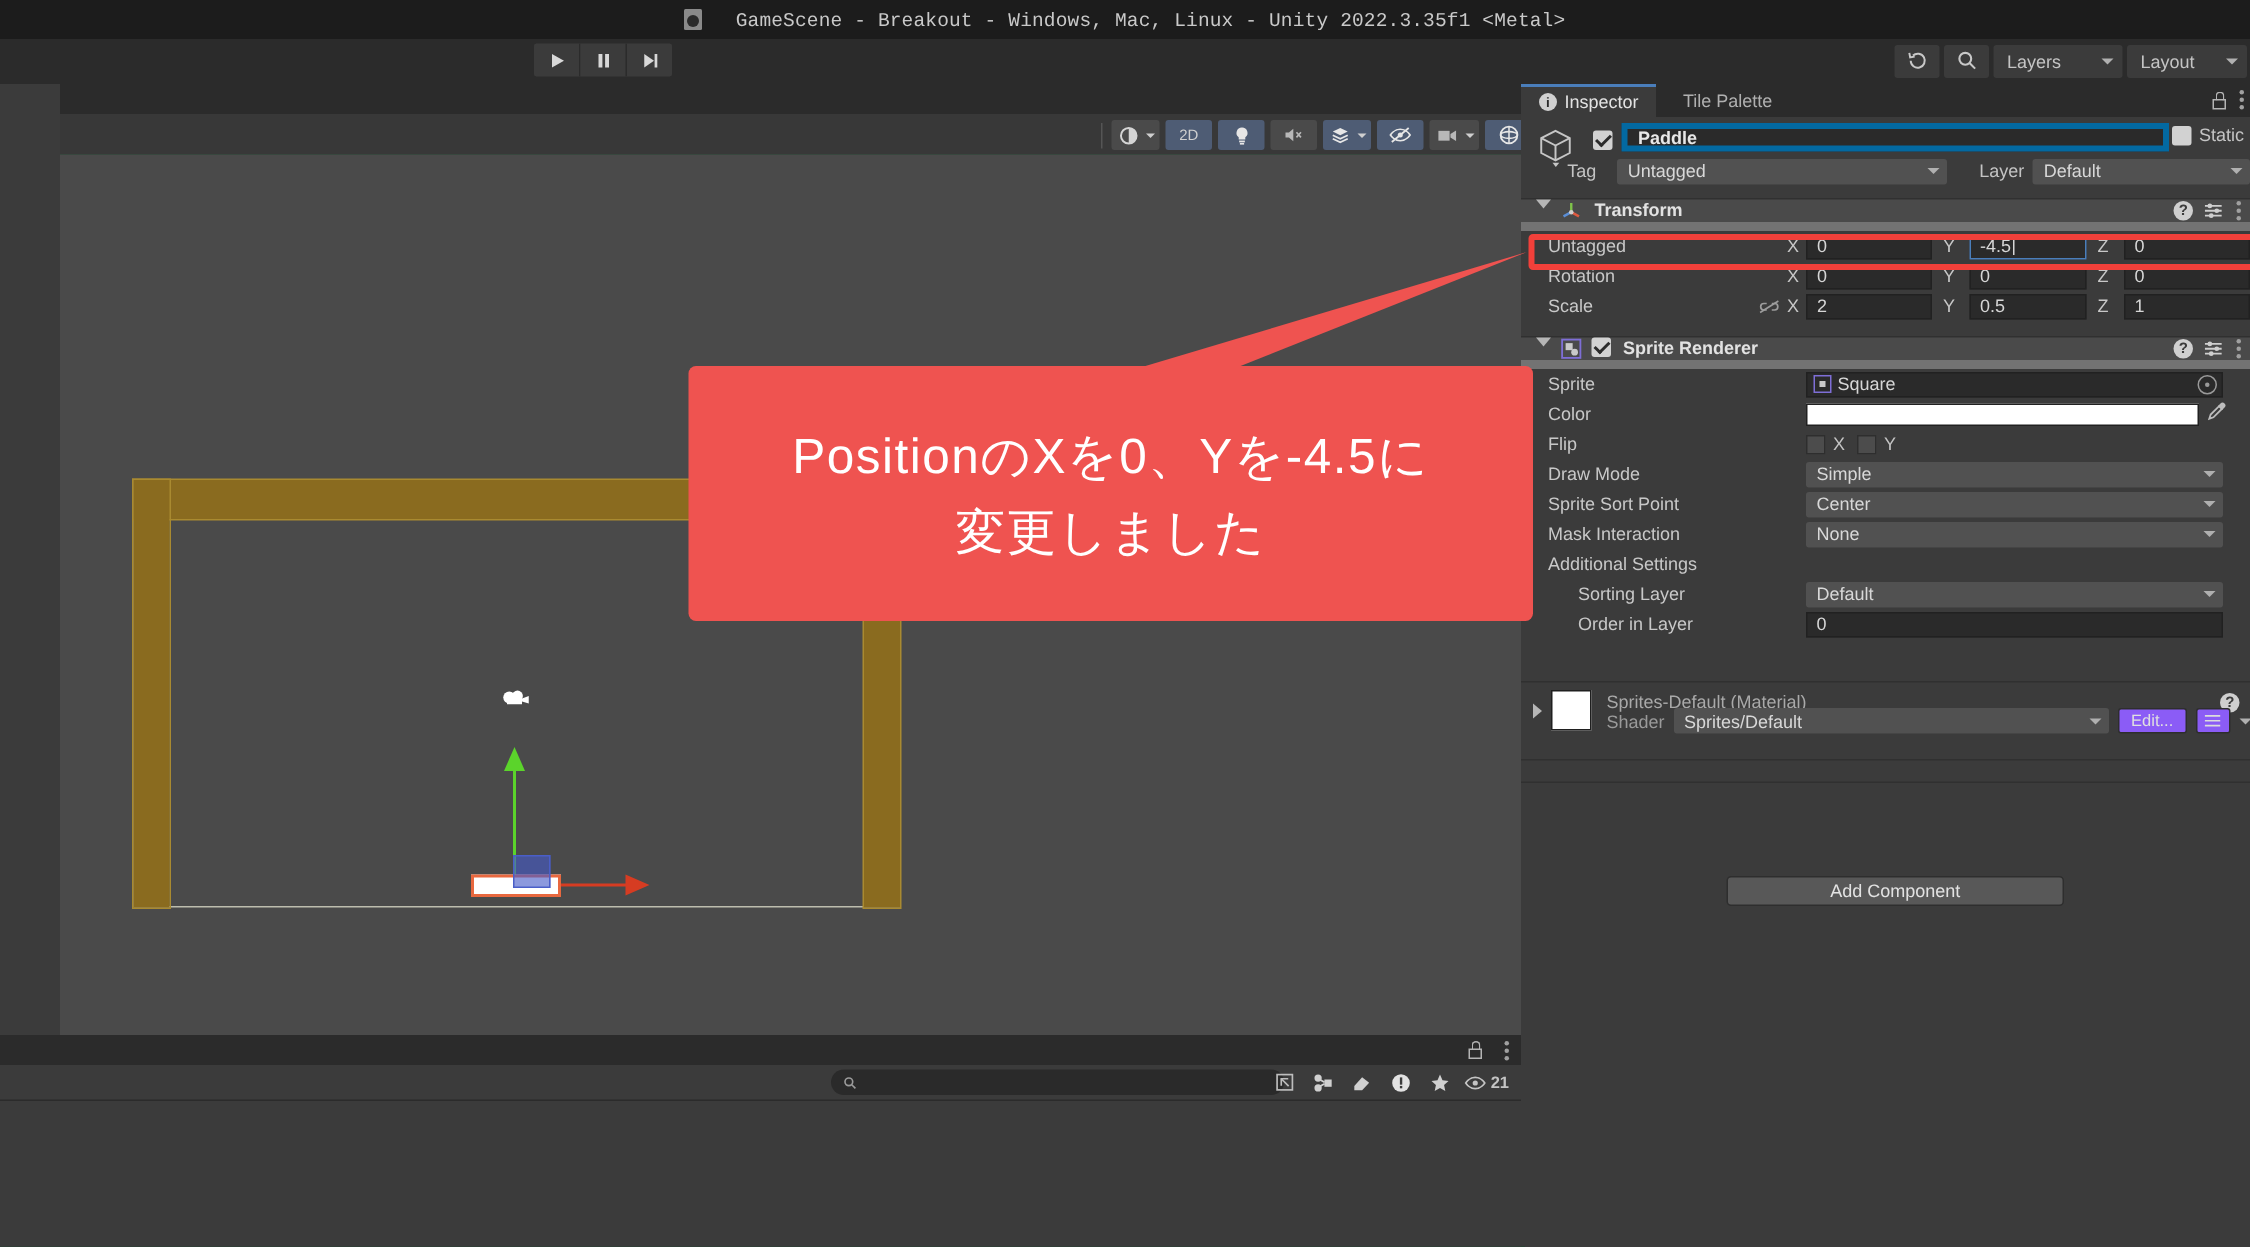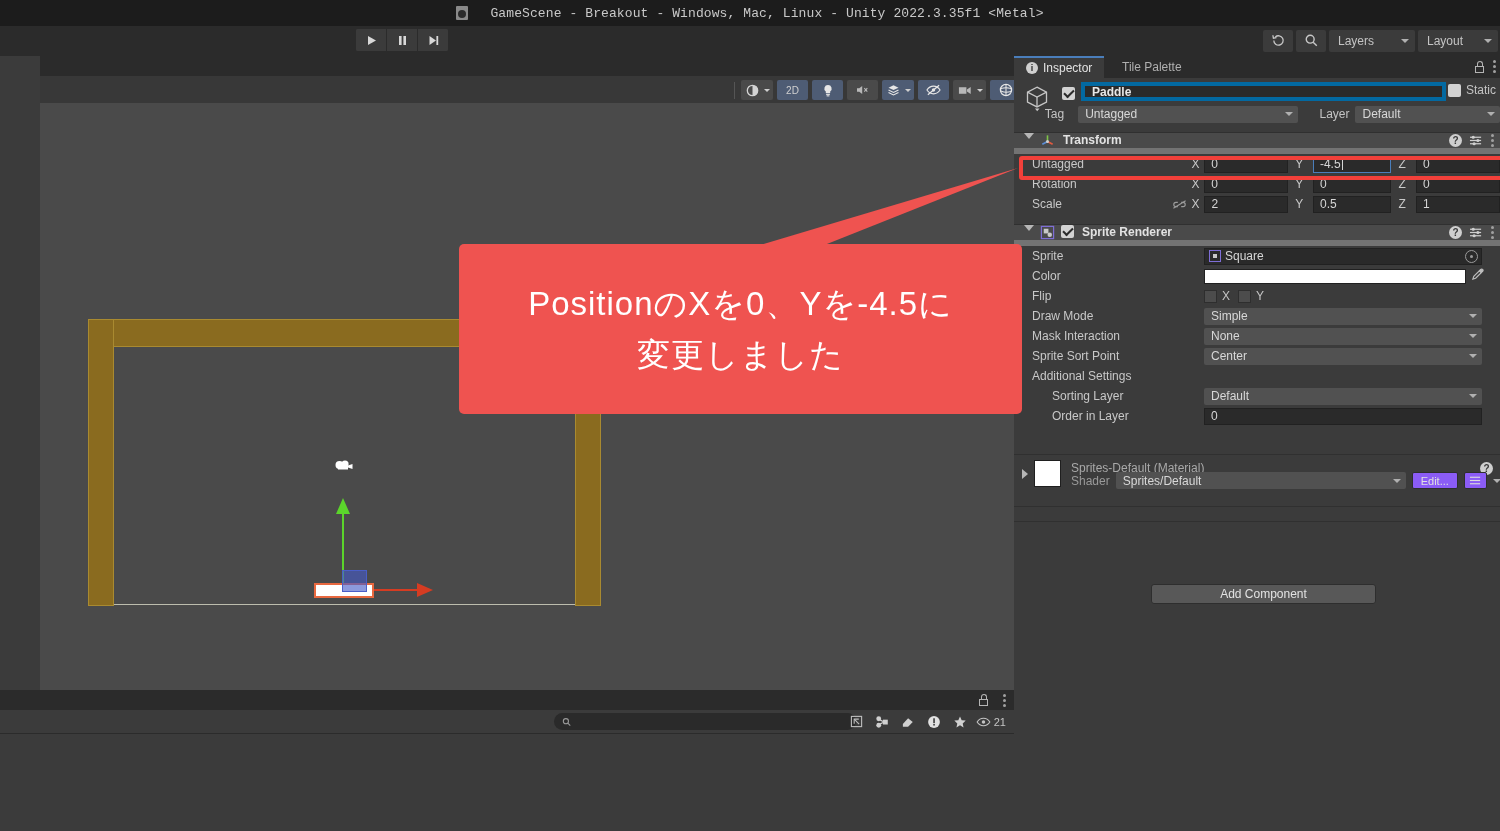--- a/index.html
+++ b/index.html
@@ -116,21 +116,21 @@
   .search-box{
     position:absolute;left:554px;top:3px;width:302px;height:17px;
     background:#2a2a2a;border-radius:9px;display:flex;align-items:center;padding:0 8px;box-sizing:border-box;gap:5px;
   }
   .search-box input{
     background:transparent;border:none;outline:none;color:#c4c4c4;font-size:11px;width:100%;
     font-family:"Liberation Sans","DejaVu Sans",sans-serif;
   }
   .ctool{position:absolute;right:8px;top:2px;height:19px;display:flex;align-items:center;gap:1px;}
   .cbtn{width:25px;height:19px;display:flex;align-items:center;justify-content:center;}
-  .ccount{display:flex;align-items:center;gap:3px;color:#c4c4c4;font-size:11px;padding-left:2px;}
+  .ccount{display:flex;align-items:center;gap:3px;color:#c4c4c4;font-size:11px;padding-left:2px;font-weight:bold;}
   .console-body{position:absolute;left:0;top:43px;width:1014px;height:98px;background:#3b3b3b;border-top:1px solid #2b2b2b;}
 
   
   .inspector{position:absolute;left:1014px;top:56px;width:486px;height:775px;background:#3b3b3b;}
   .insp-tabbar{position:absolute;left:0;top:0;width:486px;height:22px;background:#2b2b2b;}
   .insp-tab{
     position:absolute;top:0;height:22px;display:flex;align-items:center;gap:5px;padding:0 12px;
     box-sizing:border-box;font-size:12px;
   }
   .insp-tab.active{left:0;background:#3b3b3b;border-top:2px solid #4a7ebb;color:#e3e3e3;}
@@ -633,31 +633,31 @@
 
       <div class="row">
         <span class="rlabel">Draw Mode</span>
         <span class="val-dd" style="width:278px">
           <span>Simple</span>
           <span class="caret"></span>
         </span>
       </div>
 
       <div class="row">
+        <span class="rlabel">Sprite Sort Point</span>
+        <span class="val-dd" style="width:278px">
+          <span>Center</span>
+          <span class="caret"></span>
+        </span>
+      </div>
+
+      <div class="row">
         <span class="rlabel">Mask Interaction</span>
         <span class="val-dd" style="width:278px">
           <span>None</span>
-          <span class="caret"></span>
-        </span>
-      </div>
-
-      <div class="row">
-        <span class="rlabel">Sprite Sort Point</span>
-        <span class="val-dd" style="width:278px">
-          <span>Center</span>
           <span class="caret"></span>
         </span>
       </div>
 
 
       <div class="row">
         <span class="rlabel sub-head">Additional Settings</span>
       </div>
 
       <div class="row">

